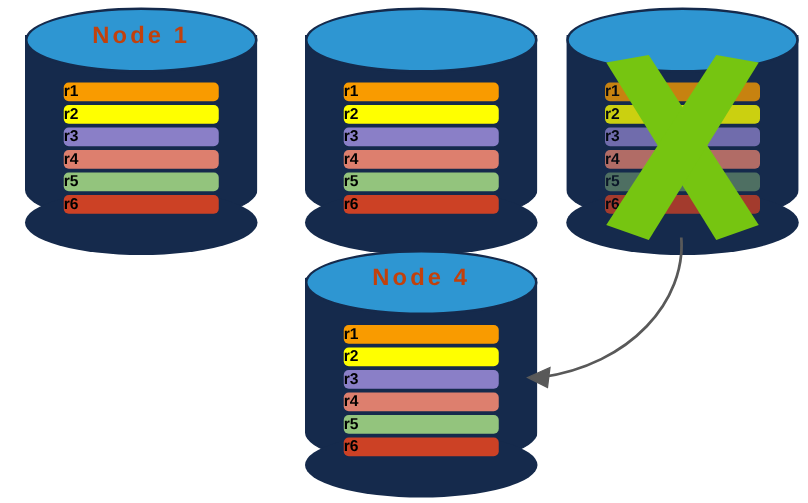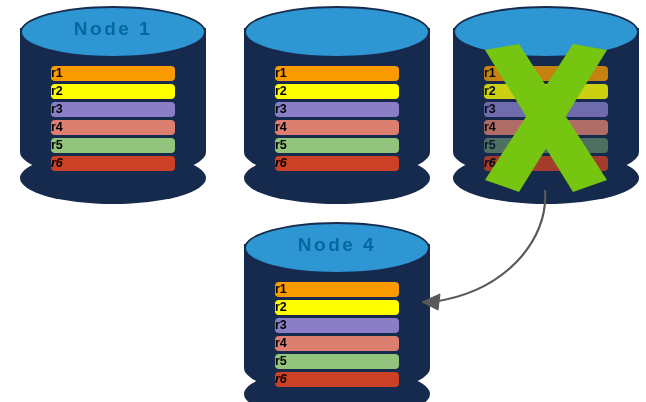--- a/index.html
+++ b/index.html
@@ -59,21 +59,21 @@
     border: 2px solid #152A4C;
     border-radius: 50%;
     box-sizing: border-box;
   }
   .node .node-label {
     position: absolute;
     left: 0;
     top: 12px;
     width: 186px;
     text-align: center;
-    color: #0369a1;
+    color: #c2410c;
     font-size: 19px;
     font-weight: bold;
     letter-spacing: 2.5px;
     z-index: 6;
     pointer-events: none;
   }
   .rows {
     position: absolute;
     left: 31px;
     top: 60px;
@@ -83,21 +83,21 @@
   .row {
     height: 15px;
     margin-bottom: 3px;
     border-radius: 4px;
     text-align: left;
     font-size: 12.5px;
     font-weight: bold;
     color: #000000;
     line-height: 15px;
   }
-  .row:last-child { margin-bottom: 0; font-style: italic; }
+  .row:last-child { margin-bottom: 0; }
 
   
   .node.failed .row { opacity: 0.78; }
   .node.failed .row.dim { opacity: 0.45; }
 
   
   .fail-x {
     position: absolute;
     z-index: 9;
     pointer-events: none;
@@ -155,21 +155,21 @@
           <div class="row" style="background: rgb(138, 127, 199);">r3</div>
           <div class="row" style="background: rgb(221, 127, 110);">r4</div>
           <div class="row dim" style="background: rgb(147, 196, 125);">r5</div>
           <div class="row" style="background: rgb(204, 65, 37);">r6</div>
         </div>
         <svg class="fail-x" width="134" height="150" viewBox="0 0 134 150" style="left: 26px; top: 38px;">
           <path d="M 6 6 L 40 0 L 128 136 L 94 148 Z" fill="#76C511"></path>
           <path d="M 128 6 L 94 0 L 6 136 L 40 148 Z" fill="#76C511"></path>
         </svg>
       </div>
-      <div class="node" style="left: 244px; top: 222px;">
+      <div class="node" style="left: 244px; top: 200px;">
         <div class="cyl-body"></div>
         <div class="cyl-bottom"></div>
         <div class="cyl-top"></div>
         <div class="node-label">Node  4</div>
         <div class="rows">
           <div class="row" style="background: rgb(249, 155, 0);">r1</div>
           <div class="row" style="background: rgb(255, 255, 0);">r2</div>
           <div class="row" style="background: rgb(138, 127, 199);">r3</div>
           <div class="row" style="background: rgb(221, 127, 110);">r4</div>
           <div class="row" style="background: rgb(147, 196, 125);">r5</div>

